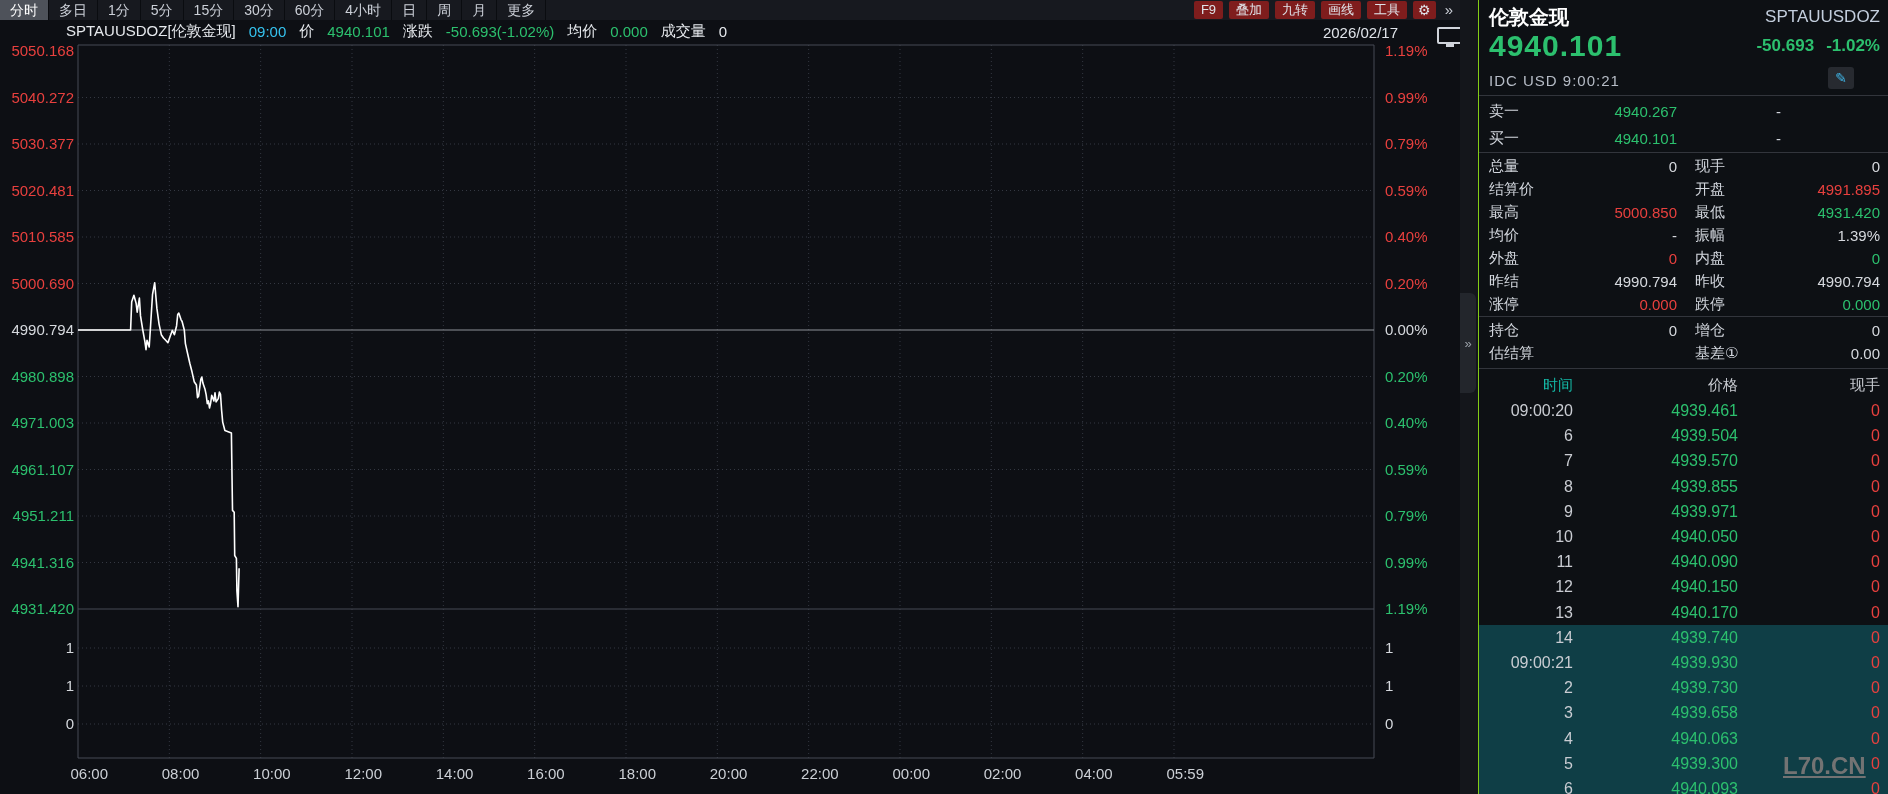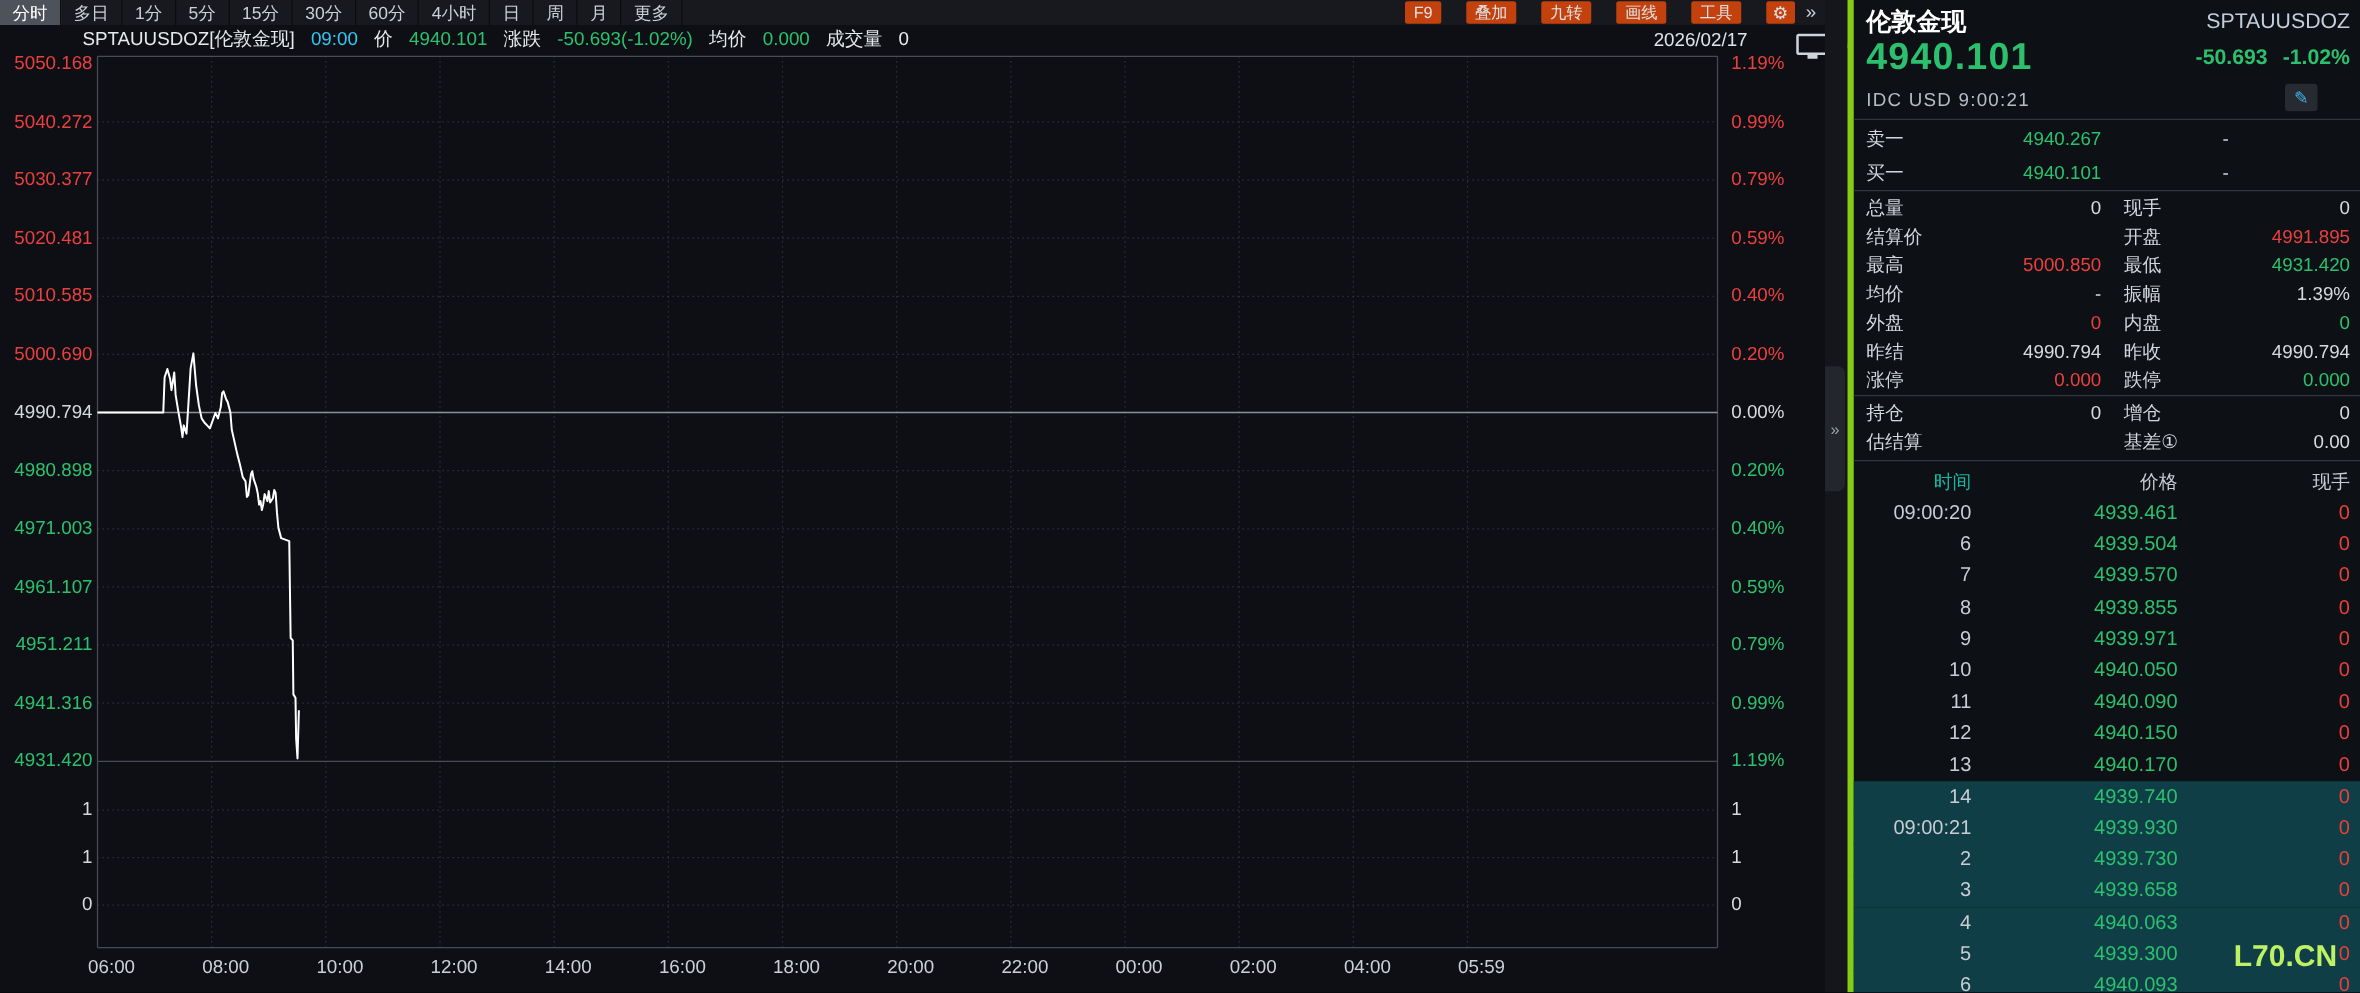--- a/index.html
+++ b/index.html
@@ -6,21 +6,21 @@
   *{box-sizing:border-box;font-family:"Liberation Sans","DejaVu Sans",sans-serif;}
   #app{position:relative;width:1888px;height:794px;background:#0d0f14;overflow:hidden;color:#d6d9de;}
   .red{color:#e8403e!important}.green{color:#2cc06e!important}.flat{color:#d6d9de!important}
   .cyan{color:#35c3ef!important}
 
   
   #toolbar{position:absolute;left:0;top:0;width:1460px;height:20px;background:#17191f;display:flex;align-items:stretch;z-index:5;}
   .tab{padding:0 10px;font-size:14px;line-height:20px;color:#ccd0d8;border-right:1px solid #0a0c10;white-space:nowrap;cursor:default;}
   .tab.sel{background:#4e525a;color:#fff;}
   #toolbar-right{margin-left:auto;display:flex;align-items:center;padding-right:4px;}
-  .tbtn{margin-left:20px;padding:0 7px;height:18px;line-height:18px;background:#c2410c;border-radius:2px;font-size:13px;color:#dfe3e9;white-space:nowrap;}
+  .tbtn{margin-left:6px;padding:0 7px;height:18px;line-height:18px;background:#7f1d1d;border-radius:2px;font-size:13px;color:#dfe3e9;white-space:nowrap;}
   .tbtn.icon{font-size:14px;padding:0 5px;}
   .tmore{margin-left:6px;color:#ccd0d8;font-size:15px;line-height:18px;padding:0 3px;}
 
   
   #infobar{position:absolute;left:66px;top:21px;height:20px;display:flex;align-items:center;gap:13px;font-size:15px;z-index:5;white-space:nowrap;}
   #infobar .lbl{color:#e6e9ed;}
   #chart-date{position:absolute;left:1280px;top:24px;width:118px;text-align:right;font-size:15px;color:#dfe3e9;z-index:5;}
   #wp-badge{position:absolute;left:1437px;top:27px;width:26px;height:17px;border:2px solid #cfd3da;border-radius:2px;color:#e6e9ed;font-size:10px;font-weight:bold;text-align:center;line-height:14px;z-index:5;padding-left:36px;}
   #wp-badge:after{content:"";position:absolute;left:7px;bottom:-5px;width:8px;height:3px;background:#cfd3da;}
 
@@ -28,21 +28,21 @@
   #plot-svg{position:absolute;left:0;top:0;z-index:1;}
   .axlbl{position:absolute;font-size:15px;white-space:nowrap;z-index:2;}
   .axl{width:72px;right:auto;text-align:right;}
   #time-axis .axlbl{color:#ccd0d6;text-align:right;width:60px;}
 
   
   #strip{position:absolute;left:1460px;top:0;width:18px;height:794px;background:#14161b;z-index:6;}
   #collapse-tab{position:absolute;left:0;top:293px;width:16px;height:100px;background:#23262c;border-radius:0 6px 6px 0;display:flex;align-items:center;justify-content:center;color:#9aa0a8;font-size:13px;}
 
   
-  #panel{position:absolute;left:1478px;top:0;width:410px;height:794px;background:#0d1014;border-left:5px solid #84cc16;z-index:7;font-size:15px;}
+  #panel{position:absolute;left:1478px;top:0;width:410px;height:794px;background:#0d1014;border-left:1px solid #84cc16;z-index:7;font-size:15px;}
   #panel .inner{position:relative;width:100%;height:100%;padding:0 8px 0 10px;}
   .prow{position:absolute;left:10px;right:8px;display:flex;align-items:center;}
   #p-name{font-size:20px;font-weight:bold;color:#fff;}
   #p-symbol{margin-left:auto;font-size:17px;color:#c3cedd;}
   #p-last{font-size:30px;font-weight:bold;letter-spacing:1px;}
   #p-chg{margin-left:auto;font-size:17px;font-weight:bold;display:flex;gap:12px;}
   #p-src{color:#b6bcc6;letter-spacing:1px;}
   #edit-btn{position:absolute;right:26px;top:-2px;width:26px;height:22px;background:#272a30;border-radius:3px;text-align:center;line-height:22px;font-size:14px;color:#3fb5e6;}
   .pdiv{position:absolute;left:0;right:0;height:0;border-top:1px solid #32353c;}
   .qrow .ql{width:76px;color:#d2d6dd;}
@@ -55,21 +55,21 @@
   .srow .sv2{flex:1;text-align:right;}
   #ticks{position:absolute;left:0;right:0;top:372px;}
   .trow{position:absolute;left:0;right:0;height:26px;display:flex;align-items:center;padding:0 8px 0 10px;font-size:16px;}
   .trow.hl{background:#0f3e46;}
   .trow .tt{width:84px;text-align:right;color:#c9ccd2;}
   .trow .tp{width:165px;text-align:right;}
   .trow .tv{flex:1;text-align:right;}
   .trow.head{font-size:15px;}
   .trow.head .tt{text-align:right;color:#14b8a6;}
   .trow.head .tp,.trow.head .tv{color:#c9ccd2;}
-  #watermark{position:absolute;left:304px;top:752px;font-size:24px;font-weight:bold;color:#bef264;z-index:9;}
+  #watermark{position:absolute;left:304px;top:752px;font-size:24px;font-weight:bold;color:#737373;z-index:9;text-decoration:underline;}
 </style>
 </head>
 <body>
 
 <div id="app">
 
   <div id="toolbar">
     <div id="tabs" style="display: flex;">
         <div class="tab sel">分时</div>
         <div class="tab">多日</div>

